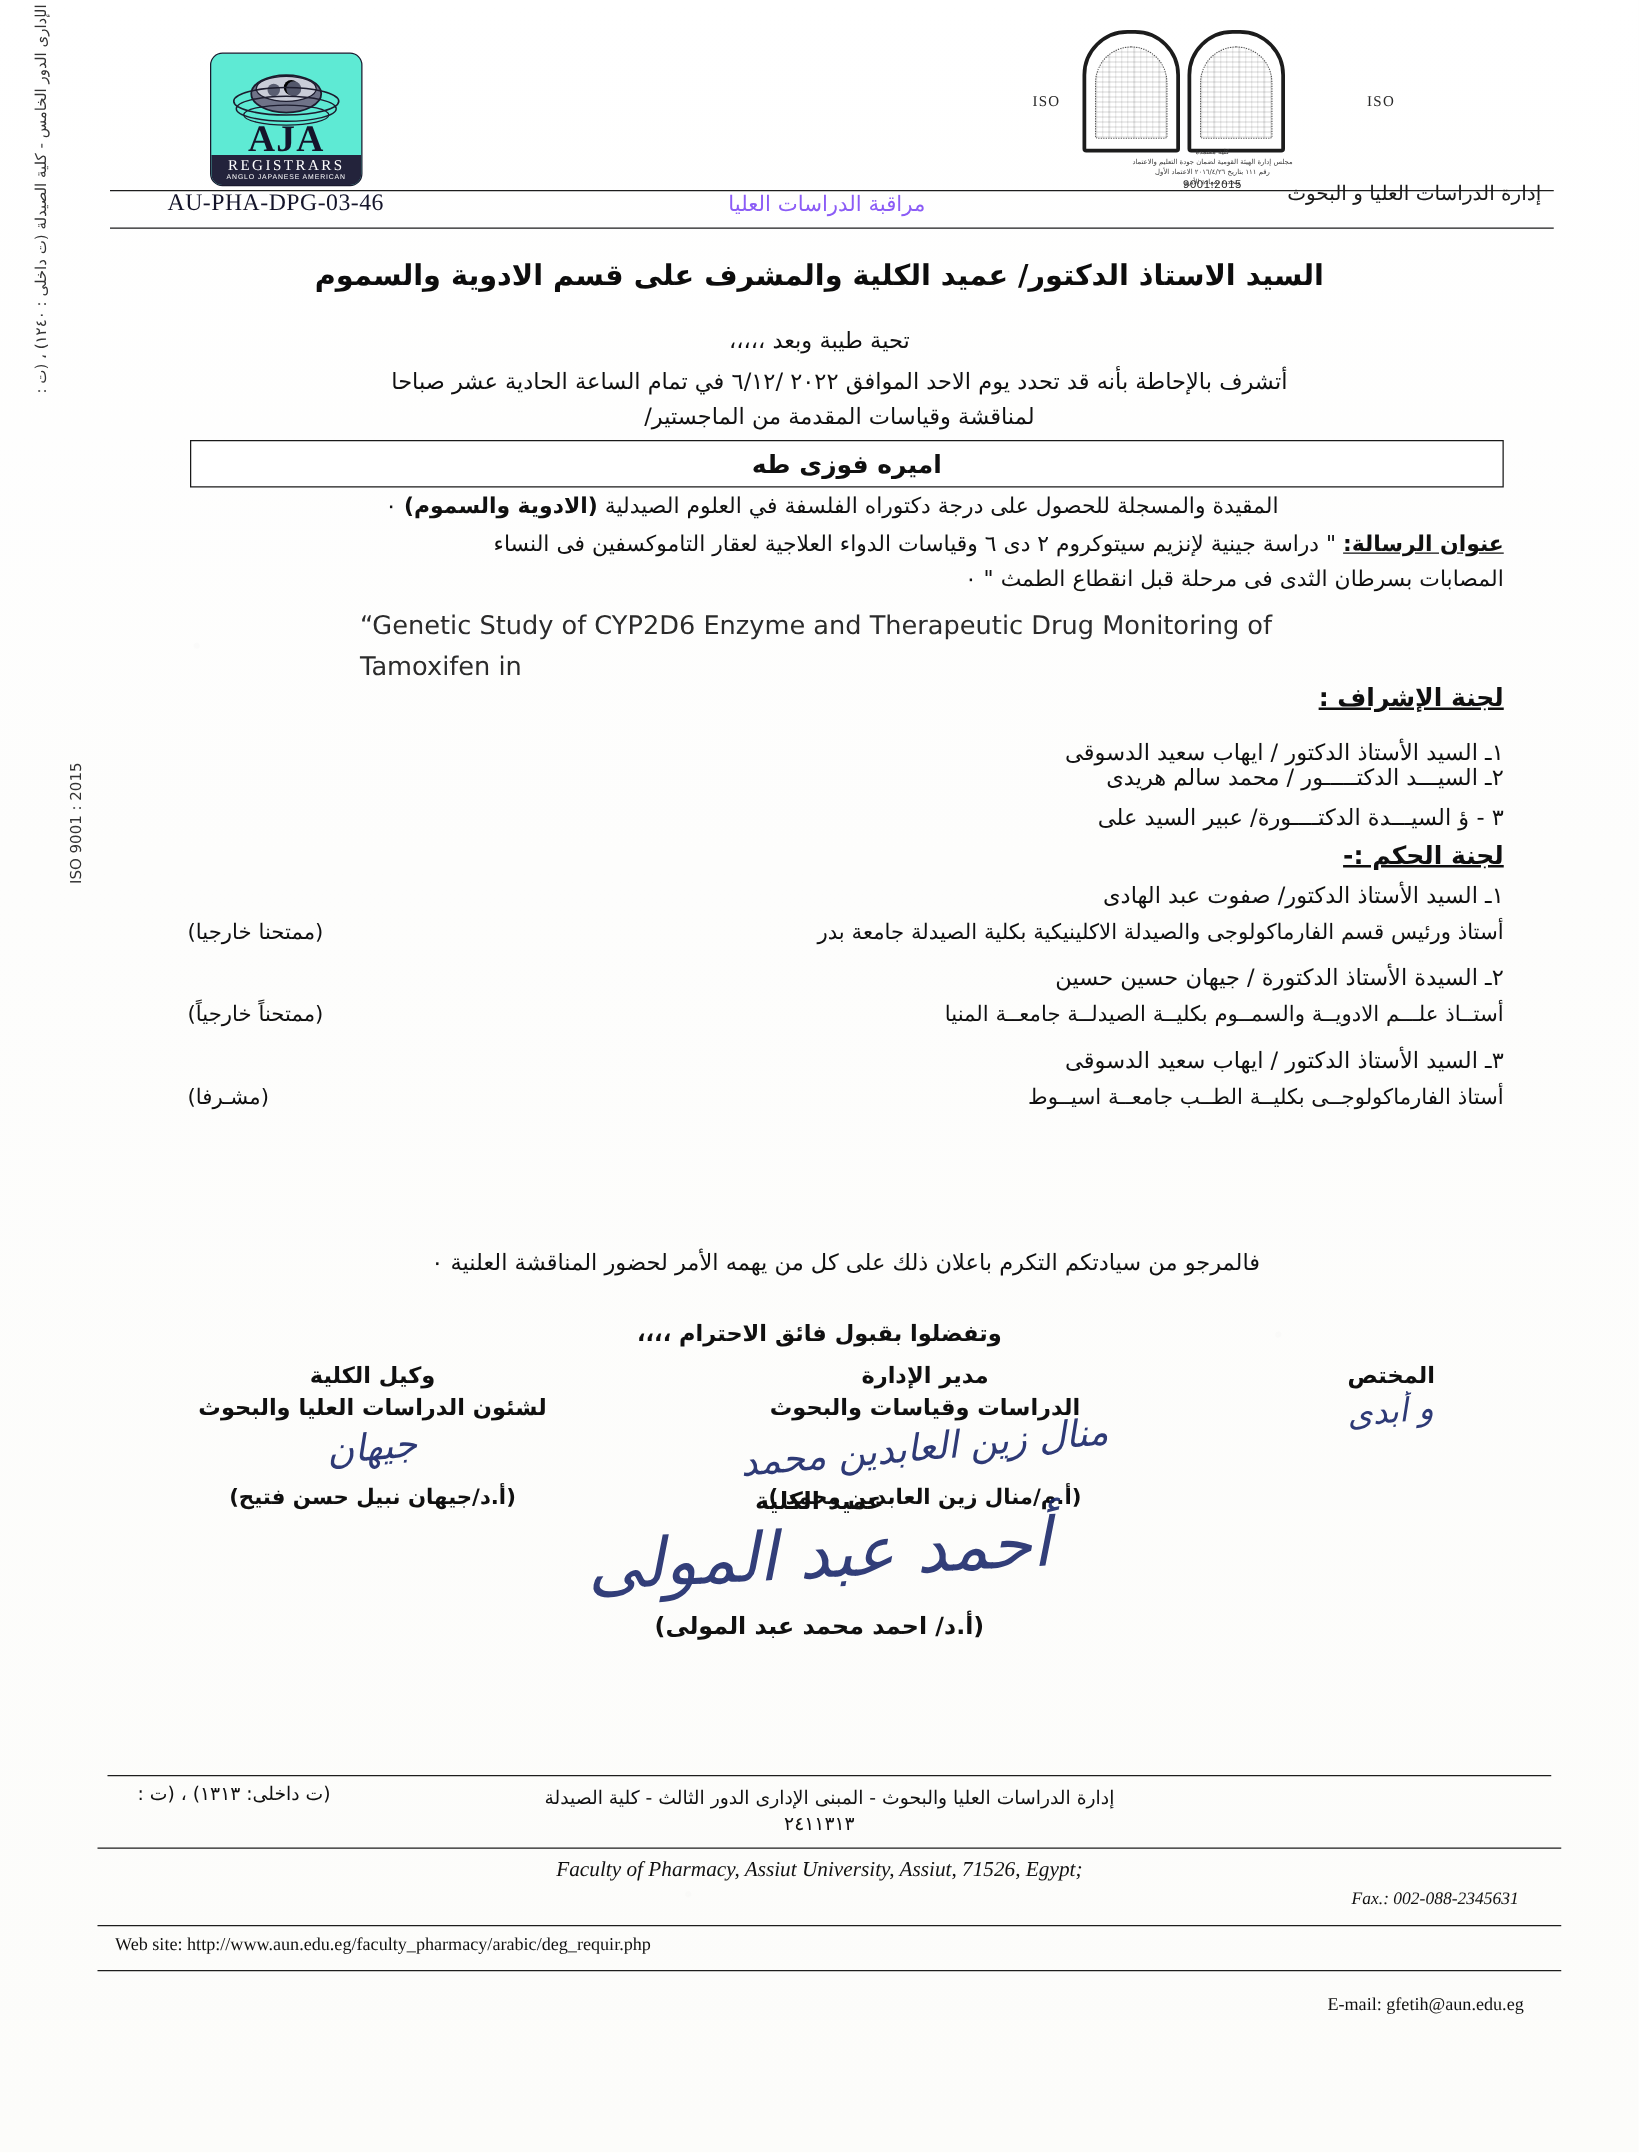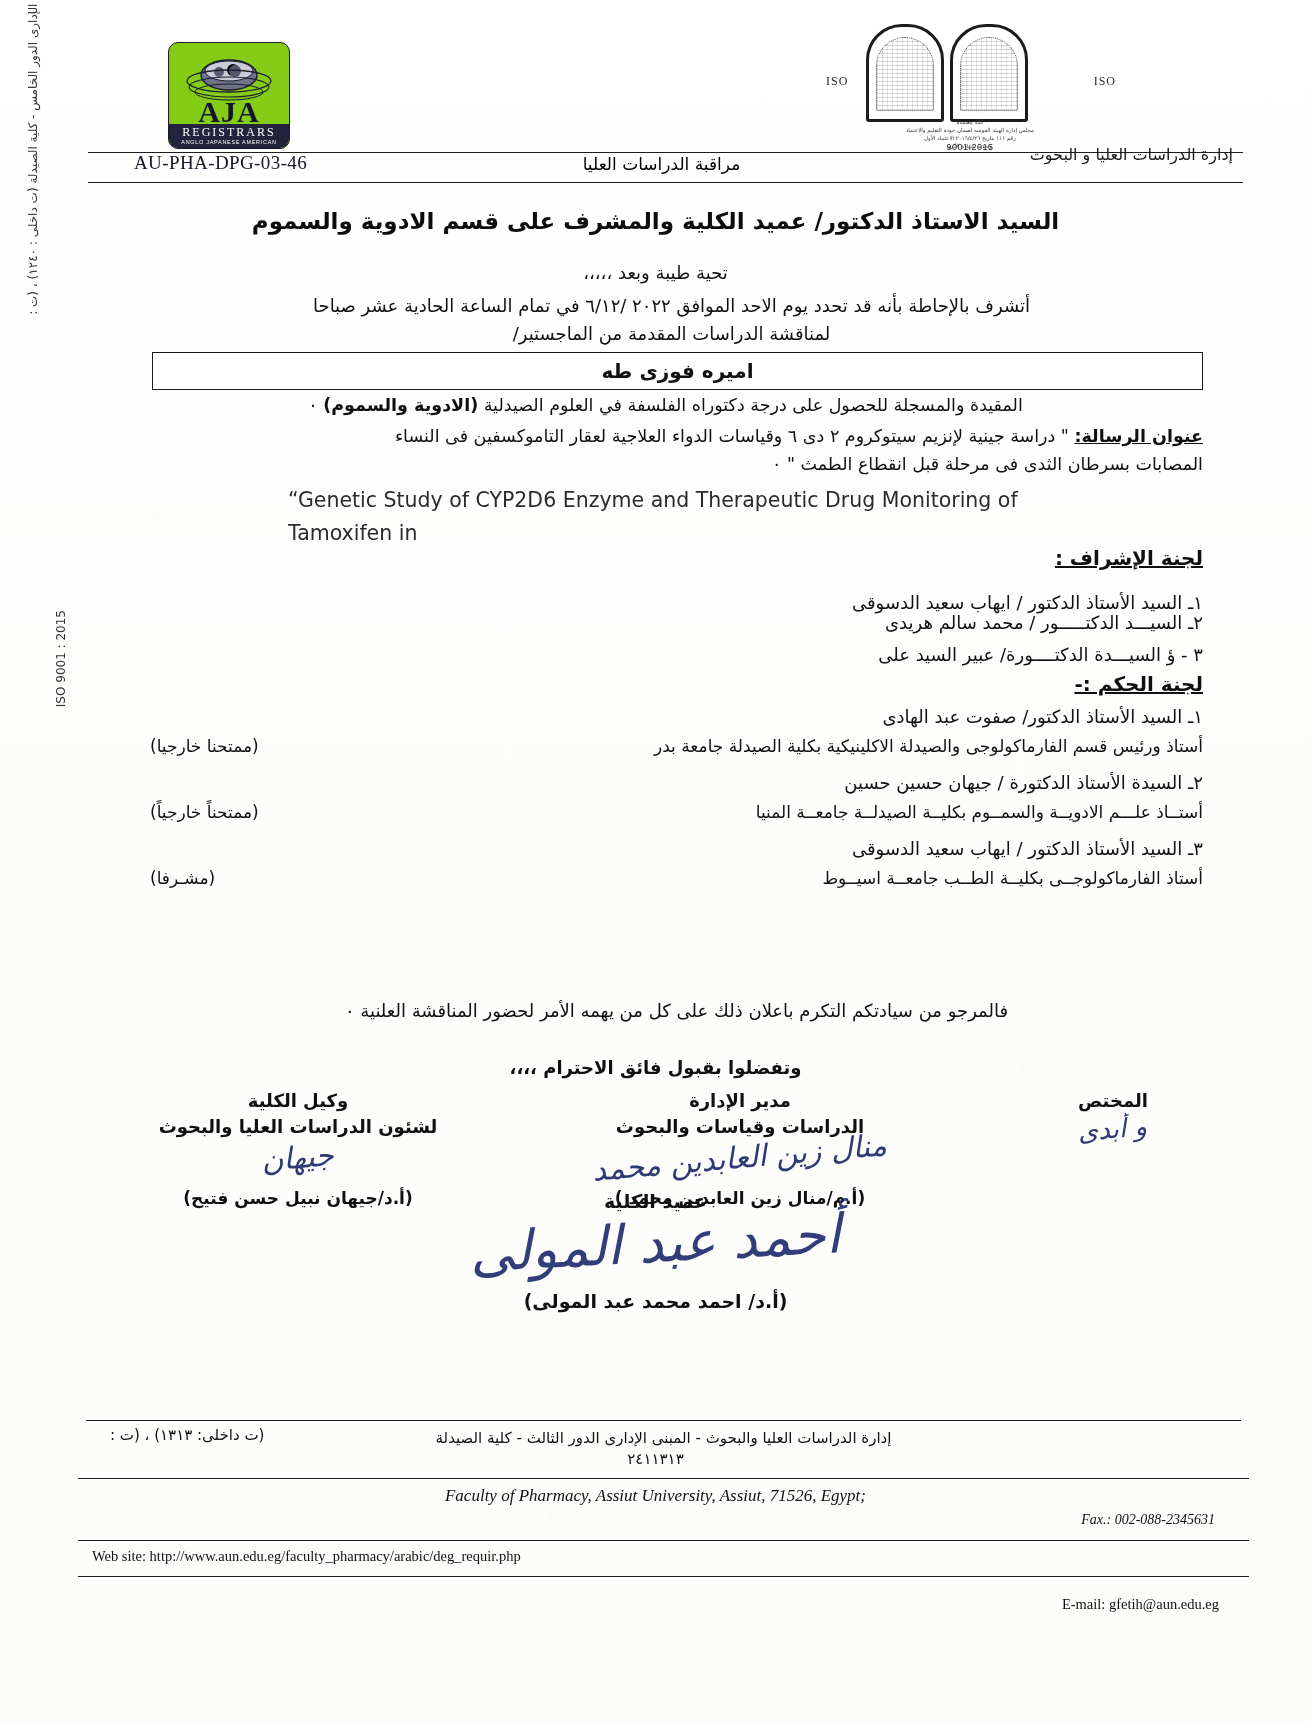--- a/index.html
+++ b/index.html
@@ -34,21 +34,21 @@
 
   
   .aja-logo {
     position: absolute;
     left: 168px;
     top: 42px;
     width: 120px;
     height: 105px;
     border: 1.5px solid #1a1a2e;
     border-radius: 10px;
-    background: #84cc16;
+    background: #5eead4;
     overflow: hidden;
   }
   .aja-globe {
     position: absolute;
     left: 50%;
     top: 14px;
     transform: translateX(-50%);
   }
   .aja-word {
     position: absolute;
@@ -172,21 +172,21 @@
     letter-spacing: 0.4px;
   }
   .hdr-center {
     position: absolute;
     left: 12px; right: 0;
     top: 154px;
     text-align: center;
     direction: rtl;
     font-family: "DejaVu Sans", sans-serif;
     font-size: 17px;
-    color: #000000;
+    color: #8b5cf6;
   }
   .hdr-right {
     position: absolute;
     right: 78px;
     top: 145px;
     direction: rtl;
     font-family: "DejaVu Sans", sans-serif;
     font-size: 16px;
     color: #1a1a1a;
   }
@@ -575,21 +575,21 @@
   <div class="hdr-rule-bot"></div>
 
   <div class="side-vert">ضبط الوثائق - وحدة ضمان الجودة والاعتماد - المبنى الإدارى الدور الخامس - كلية الصيدلة (ت داخلى : ١٢٤٠) ، (ت :</div>
   <div class="side-vert-2">ISO 9001 : 2015</div>
 
   <div class="doc-title">السيد الاستاذ الدكتور/ عميد الكلية والمشرف على قسم الادوية والسموم</div>
   <div class="greeting">تحية طيبة وبعد ،،،،،</div>
 
   <div class="para-block">
     <div>أتشرف بالإحاطة بأنه قد تحدد يوم الاحد الموافق ٢٠٢٢ /٦/١٢ في تمام الساعة الحادية عشر صباحا</div>
-    <div>لمناقشة الدراسات المقدمة من الماجستير/</div>
+    <div>لمناقشة وقياسات المقدمة من الماجستير/</div>
   </div>
 
   <div class="name-box">
     <span>اميره فوزى طه</span>
   </div>
 
   <div class="reg-line">
     <span>المقيدة والمسجلة  للحصول على درجة دكتوراه الفلسفة في العلوم الصيدلية</span>
     <b>(الادوية والسموم)</b>
     <span>٠</span>

